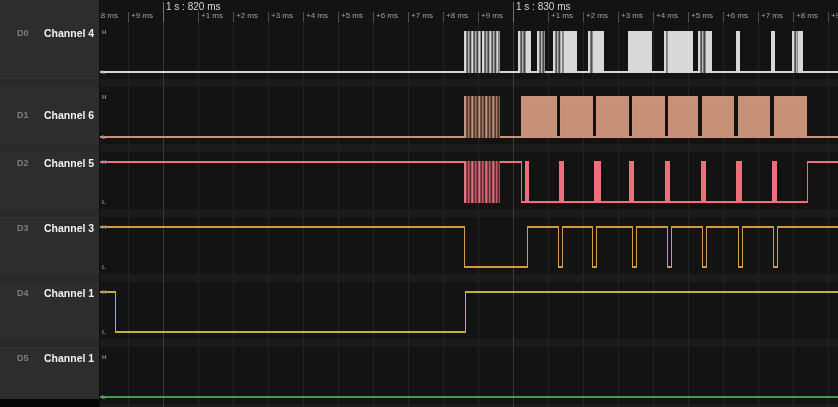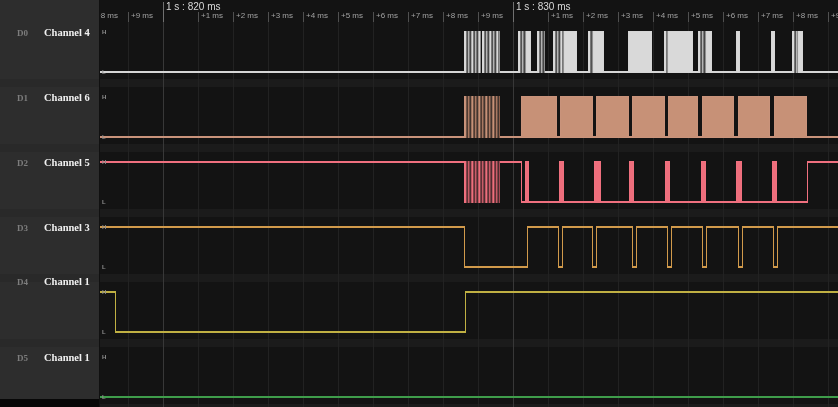--- a/index.html
+++ b/index.html
@@ -6,21 +6,21 @@
   .screen{position:relative;width:838px;height:407px;background:#131313;overflow:hidden;
           font-family:"Liberation Sans",sans-serif;}
 
   
   .sidebar{position:absolute;left:0;top:0;width:100px;height:407px;background:#2d2d2d;z-index:5;}
   .sidebar-header{position:absolute;top:0;left:0;width:100px;height:18px;background:#343434;
                   border-bottom:1px solid #1f1f1f;box-sizing:border-box;
                   display:flex;align-items:center;justify-content:space-between;padding:0 6px;}
   .sb-title{font-size:9px;font-weight:bold;color:#e8e8e8;}
   .chev{font-size:13px;font-weight:bold;color:#cfcfcf;line-height:10px;cursor:pointer;}
-  .ch-row{position:absolute;left:0;width:100px;height:65px;font-family:Liberation Serif, serif;}
+  .ch-row{position:absolute;left:0;width:100px;height:65px;}
   .ch-id{position:absolute;left:17px;top:6px;font-size:9px;font-weight:bold;color:#7d7d7d;}
   .ch-name{position:absolute;left:44px;top:5px;font-size:10.5px;font-weight:bold;color:#f1f1f1;}
   .sb-band{position:absolute;left:0;width:100px;height:8px;background:#292929;}
   .sb-corner{position:absolute;left:0;top:399px;width:100px;height:8px;background:#070707;}
   .sb-edge{position:absolute;right:0;top:0;width:1px;height:407px;background:#101010;}
 
   
   .wf{position:absolute;left:100px;top:0;width:738px;height:407px;background:#131313;overflow:hidden;}
   .band{position:absolute;left:0;width:738px;height:8px;background:#1b1b1b;z-index:1;}
   .gl{position:absolute;width:1px;z-index:2;}
@@ -240,36 +240,36 @@
       </div>
     </div>
 
   <div class="sidebar">
     <div id="ch-list">
         <div class="ch-row" style="top: 22px;">
           <div class="ch-id">D0</div>
           <div class="ch-name">Channel 4</div>
         </div>
         <div class="sb-band" style="top: 79px;"></div>
-        <div class="ch-row" style="top: 87px;">
+        <div class="ch-row" style="top: 104px;">
           <div class="ch-id">D1</div>
           <div class="ch-name">Channel 6</div>
         </div>
         <div class="sb-band" style="top: 144px;"></div>
         <div class="ch-row" style="top: 152px;">
           <div class="ch-id">D2</div>
           <div class="ch-name">Channel 5</div>
         </div>
         <div class="sb-band" style="top: 209px;"></div>
         <div class="ch-row" style="top: 217px;">
           <div class="ch-id">D3</div>
           <div class="ch-name">Channel 3</div>
         </div>
         <div class="sb-band" style="top: 274px;"></div>
-        <div class="ch-row" style="top: 271px;">
+        <div class="ch-row" style="top: 282px;">
           <div class="ch-id">D4</div>
           <div class="ch-name">Channel 1</div>
         </div>
         <div class="sb-band" style="top: 339px;"></div>
         <div class="ch-row" style="top: 347px;">
           <div class="ch-id">D5</div>
           <div class="ch-name">Channel 1</div>
         </div>
         <div class="sb-band" style="top: 404px;"></div>
       </div>

